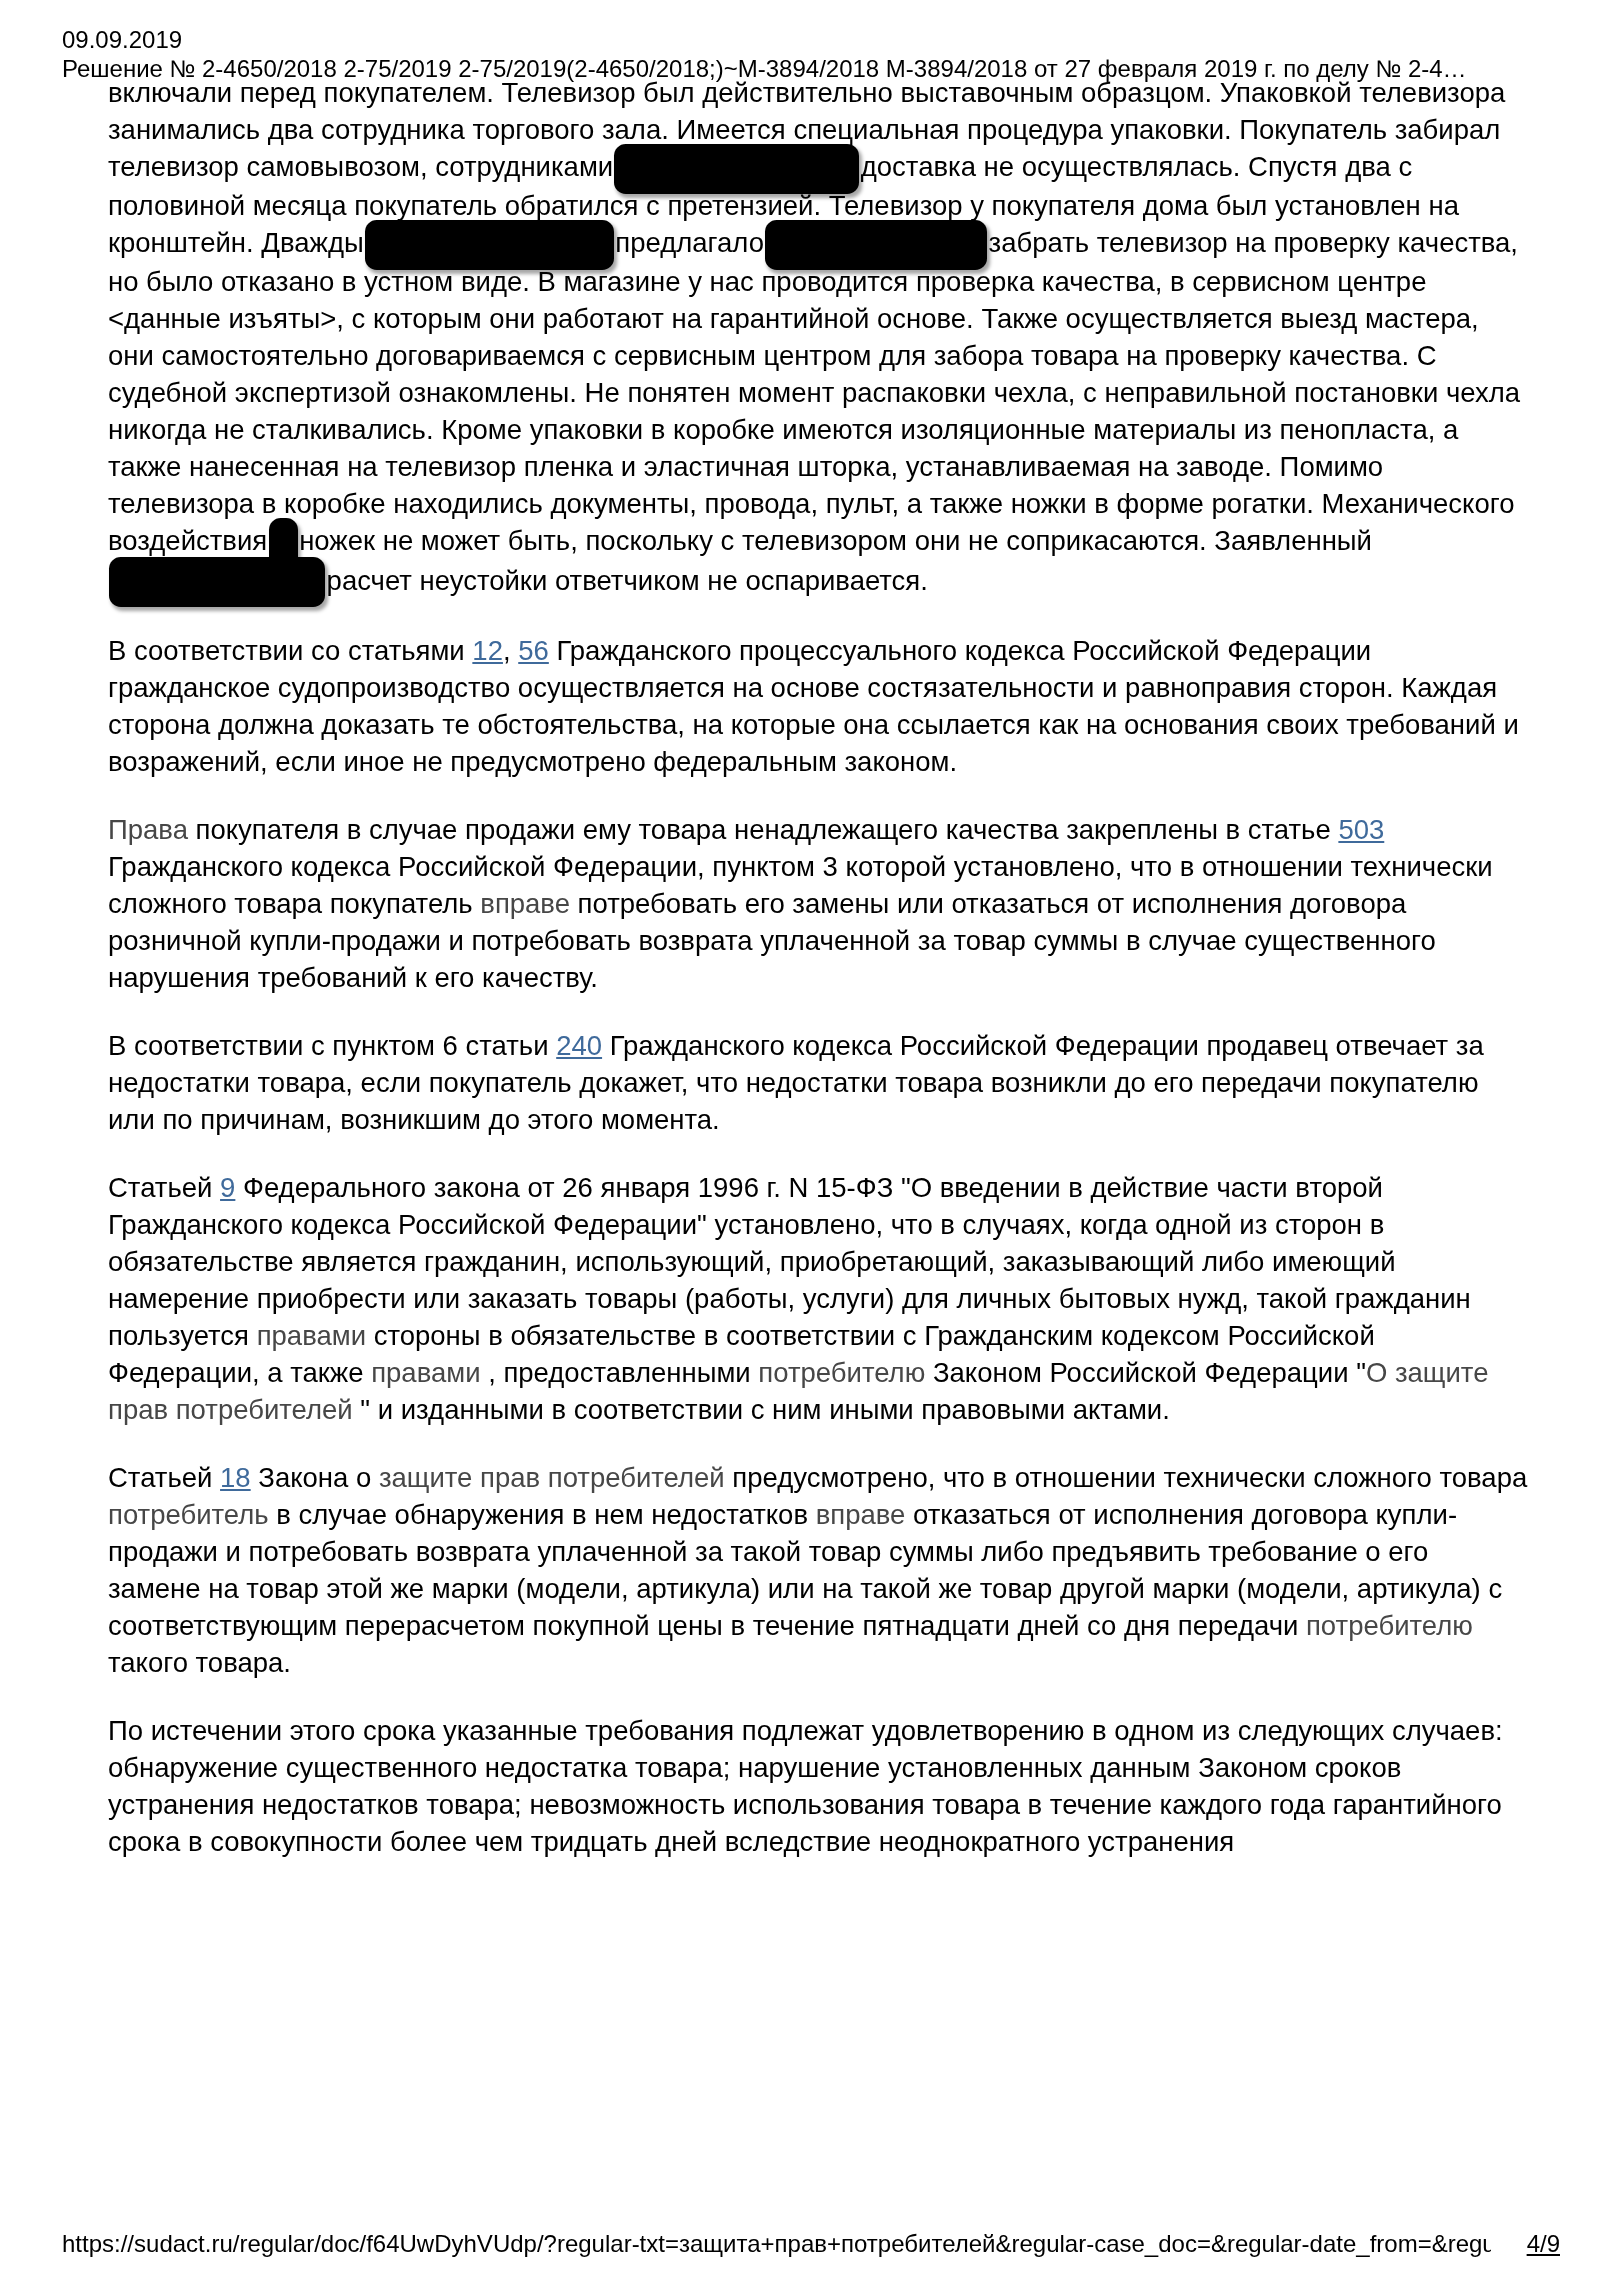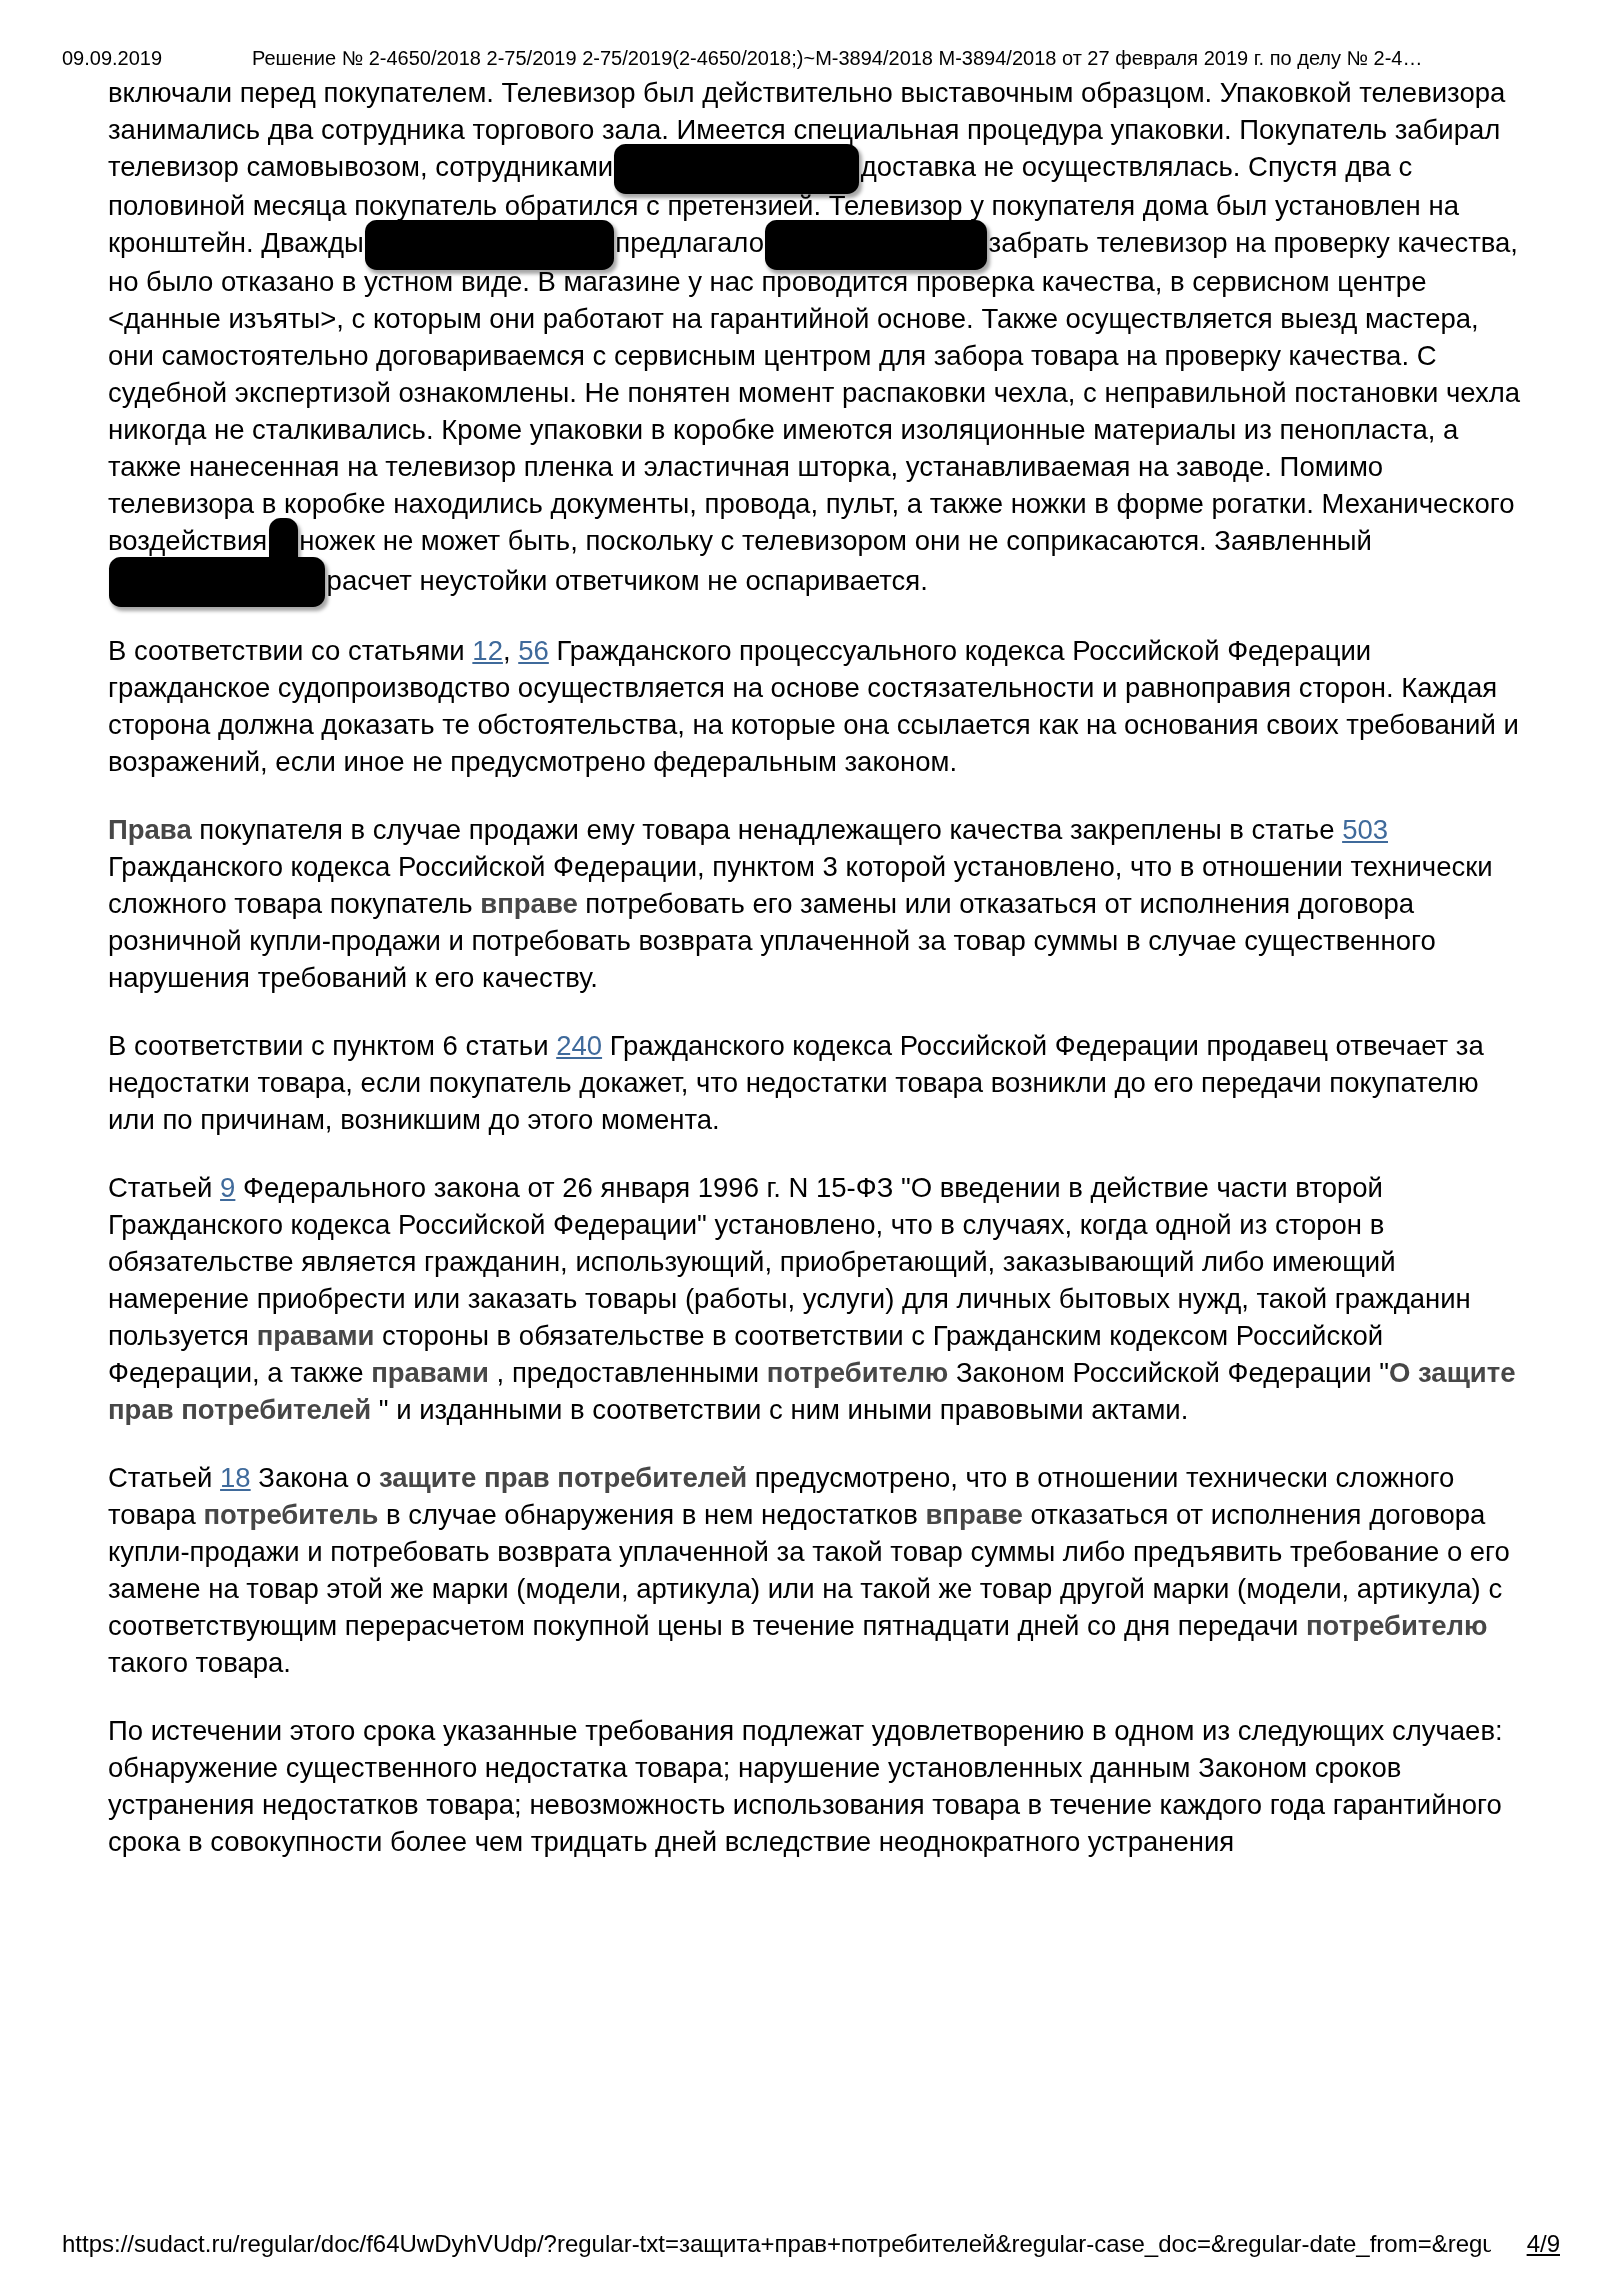--- a/index.html
+++ b/index.html
@@ -5,38 +5,38 @@
   html,body { margin:0; padding:0; background:#ffffff; }
   .page {
     position:relative;
     width:1622px; height:2295px;
     background:#ffffff;
     font-family:"Liberation Sans","DejaVu Sans",sans-serif;
     color:#000;
     overflow:hidden;
   }
   .print-header {
-    position:absolute; top:44px; left:62px; right:60px;
-    font-size:20px; line-height:29px;
-    display:flex; white-space:nowrap;
+    position:absolute; top:25px; left:62px; right:60px;
+    font-size:24px; line-height:29px;
+    display:flex; white-space:nowrap;flex-direction:column;
   }
   .print-header .date { flex:none; width:190px; }
   .print-header .title { flex:1 1 auto; overflow:hidden; }
   .doc-body {
     position:absolute; top:74px; left:108px; width:1420px;
     font-size:27.5px; line-height:37px;
     text-align:left;
   }
   .doc-body p { margin:0 0 31px 0; }
   a.statute-link {
     color:var(--link-blue,#3f6a9b);
     text-decoration:underline;
     cursor:pointer;
   }
-  b.term { font-weight:bold; color:var(--bold-term,#474747); }
+  b.term { font-weight:normal; color:var(--bold-term,#474747); }
   .redact {
     display:inline-block;
     height:50px;
     margin:-6.5px 1.3px;
     vertical-align:middle;
     background:var(--redaction,#000);
     border-radius:11.8px;
     box-shadow:2.6px 3.3px 3.9px rgba(0,0,0,0.35);
   }
   .print-footer {

